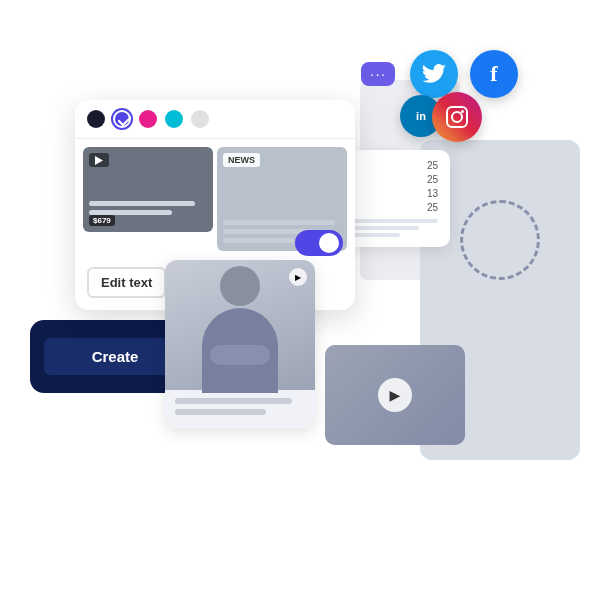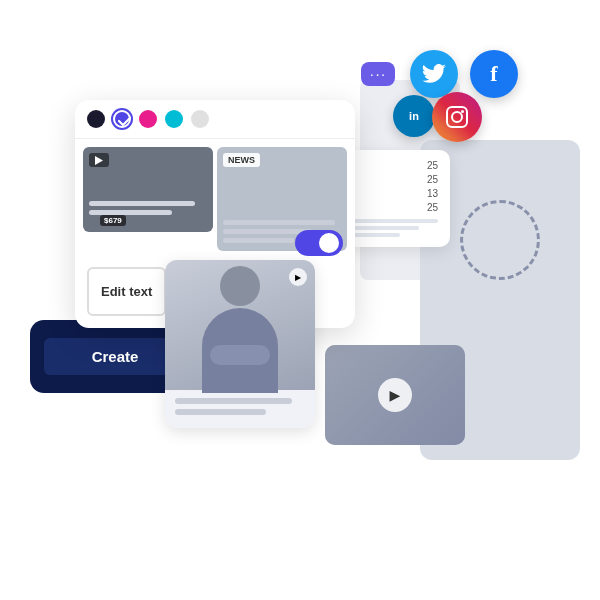--- a/index.html
+++ b/index.html
@@ -145,21 +145,21 @@
       padding: 8px 12px 12px;
       display: flex;
       align-items: center;
       gap: 8px;
     }
 
     .edit-text-label {
       background: #fff;
       border: 2px solid #ddd;
       border-radius: 6px;
-      padding: 15px 12px;
+      padding: 6px 12px;
       font-size: 13px;
       color: #333;
       font-weight: 600;
       cursor: pointer;
     }
 
     
     .toggle-container {
       position: absolute;
       top: 218px;
@@ -366,21 +366,21 @@
       width: 20px;
       height: 14px;
       display: flex;
       align-items: center;
       justify-content: center;
     }
 
     .price-tag {
       position: absolute;
       bottom: 6px;
-      left: 17px;
+      left: 6px;
       background: rgba(0,0,0,0.6);
       color: #fff;
       border-radius: 3px;
       padding: 1px 4px;
       font-size: 8px;
       font-weight: bold;
     }
   </style>
 </head>
 <body>
@@ -398,21 +398,21 @@
 
   <div style="position:absolute; top:50px; right:30px; z-index:50; width:180px; height:90px;">
     <div class="social-icon social-twitter" style="position:absolute; top:0; left:20px; width:48px; height:48px;">
       <svg width="24" height="20" viewBox="0 0 24 20" fill="none">
         <path d="M24 2.37a10 10 0 01-2.83.77 4.96 4.96 0 002.16-2.72c-.95.56-2 .96-3.12 1.19a4.92 4.92 0 00-8.38 4.49A13.96 13.96 0 011.64.9a4.92 4.92 0 001.52 6.57 4.9 4.9 0 01-2.23-.61v.06a4.92 4.92 0 003.95 4.83 4.94 4.94 0 01-2.22.08 4.93 4.93 0 004.6 3.42A9.87 9.87 0 010 16.54a13.94 13.94 0 007.55 2.21c9.06 0 14.02-7.5 14.02-14.02 0-.21 0-.42-.02-.63A10 10 0 0024 2.37z" fill="white"></path>
       </svg>
     </div>
     <div class="social-icon social-facebook" style="position:absolute; top:0; left:80px; width:48px; height:48px;">
       <span style="font-size:22px; font-weight:900; font-family:Georgia,serif;">f</span>
     </div>
-    <div class="social-icon social-linkedin" style="position:absolute; top:45px; left:3px; width:42px; height:42px;">
+    <div class="social-icon social-linkedin" style="position:absolute; top:45px; left:10px; width:42px; height:42px;">
       <span style="font-size:11px; font-weight:800;">in</span>
     </div>
     <div class="social-icon social-instagram" style="position:absolute; top:42px; left:42px; width:50px; height:50px;">
       <svg width="24" height="24" viewBox="0 0 24 24" fill="none">
         <rect x="2" y="2" width="20" height="20" rx="5" stroke="white" stroke-width="2" fill="none"></rect>
         <circle cx="12" cy="12" r="5" stroke="white" stroke-width="2" fill="none"></circle>
         <circle cx="17.5" cy="6.5" r="1.5" fill="white"></circle>
       </svg>
     </div>
   </div>

